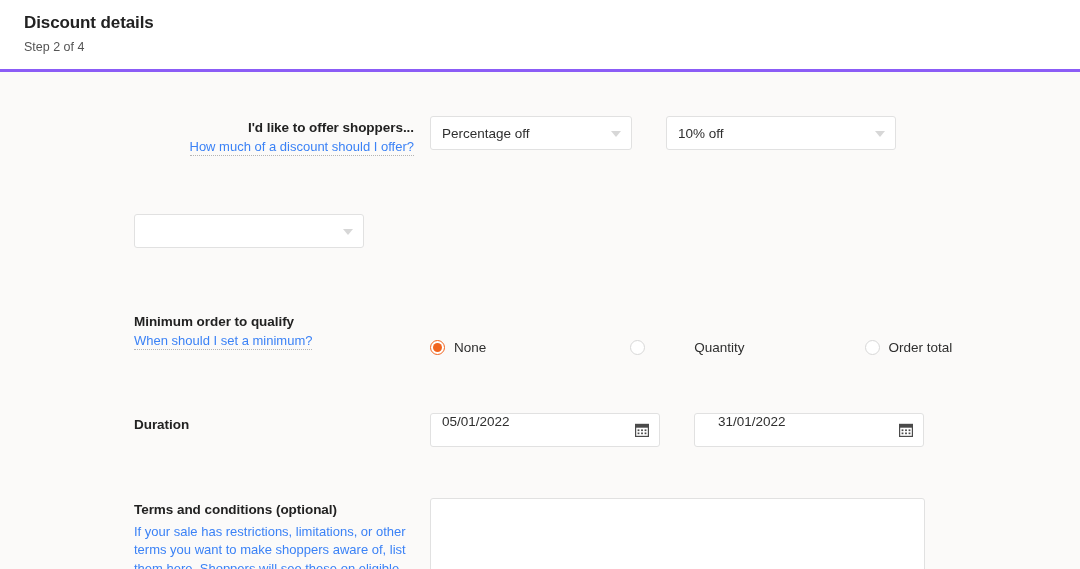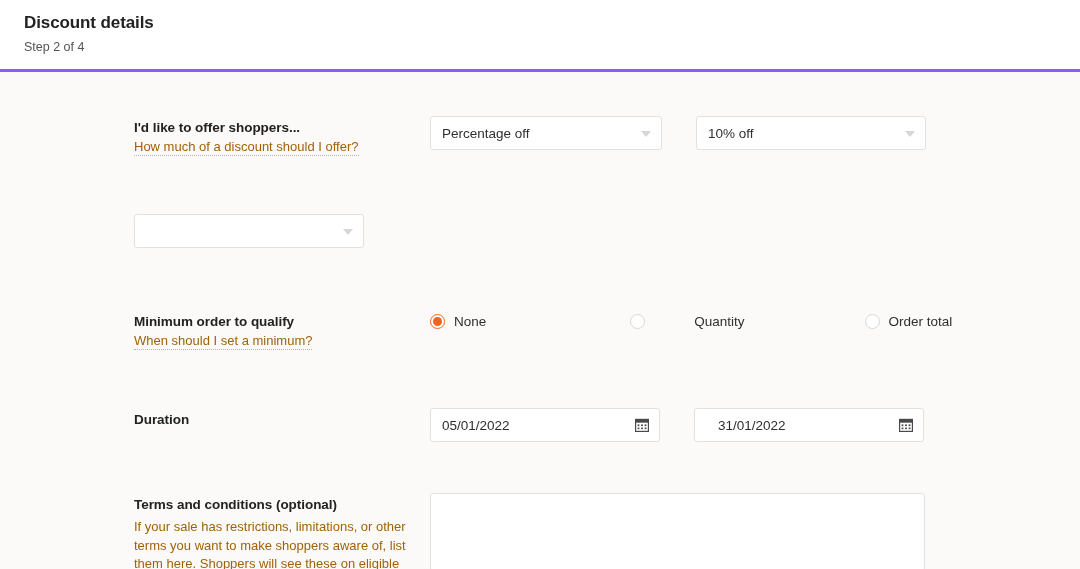--- a/index.html
+++ b/index.html
@@ -38,42 +38,42 @@
 
   
   .form-body {
     padding-top: 30px;
   }
   .form-row {
     display: flex;
     align-items: flex-start;
     padding-left: 134px;
   }
-  .row-offer   { margin-top: 14px; }
+  .row-offer   { margin-top: 14px; text-align: right; }
   .row-valid   { margin-top: 57px; }
   .row-minimum { margin-top: 62px; }
   .row-duration{ margin-top: 58px; }
   .row-terms   { margin-top: 51px; }
 
   .label-col {
     width: 296px;
     flex: 0 0 296px;
     padding-right: 16px;
     padding-top: 2px;
   }
   .field-label {
     font-size: 13.5px;
     font-weight: bold;
     color: #222222;
     line-height: 19px;
     letter-spacing: -0.05px;
   }
   .field-help {
     font-size: 13px;
-    color: #a16207;
+    color: #3b82f6;
     line-height: 18.5px;
     margin-top: 4px;
   }
   .field-help.link {
     display: inline;
     border-bottom: 1px dotted #b4b4b4;
     padding-bottom: 1px;
   }
 
   .control-col { display: flex; flex: 1; }
@@ -85,36 +85,36 @@
     background: #ffffff;
     border: 1px solid #e1e1e1;
     border-radius: 3px;
     display: flex;
     align-items: center;
     padding: 0 28px 0 11px;
     font-size: 13.5px;
     color: #2f2f2f;
     cursor: pointer;
   }
-  .select.w-offer  { width: 232px; }
+  .select.w-offer  { width: 202px; }
   .select.w-amount { width: 230px; margin-left: 34px; }
   .select.w-valid  { width: 230px; }
   .caret {
     position: absolute;
     right: 10px;
     top: 50%;
     margin-top: -2px;
     width: 0; height: 0;
     border-left: 5px solid transparent;
     border-right: 5px solid transparent;
     border-top: 6px solid #d7d7d7;
   }
 
   
-  .radio-group { display: flex; align-items: center; padding-top: 4px; }
+  .radio-group { display: flex; align-items: center; padding-top: 4px; margin-top: 26px; }
   .radio-item {
     display: flex;
     align-items: center;
     cursor: pointer;
     font-size: 13.5px;
     color: #2f2f2f;
   }
   .radio-item + .radio-item { margin-left: 100px; }
   .radio-item.r2 { margin-left: 144px; gap: 40px; }
   .radio-item.r3 { margin-left: 120px; }
@@ -140,21 +140,20 @@
 
   
   .date-field {
     position: relative;
     width: 230px;
     height: 34px;
     background: #ffffff;
     border: 1px solid #e1e1e1;
     border-radius: 3px;
     display: flex;
-    align-items: center;
     padding: 0 32px 0 11px;
     font-size: 13.5px;
     color: #2f2f2f;
     cursor: pointer;
   }
   .date-field + .date-field { margin-left: 34px; padding-left: 23px; }
   .cal-icon {
     position: absolute;
     right: 10px;
     top: 50%;

